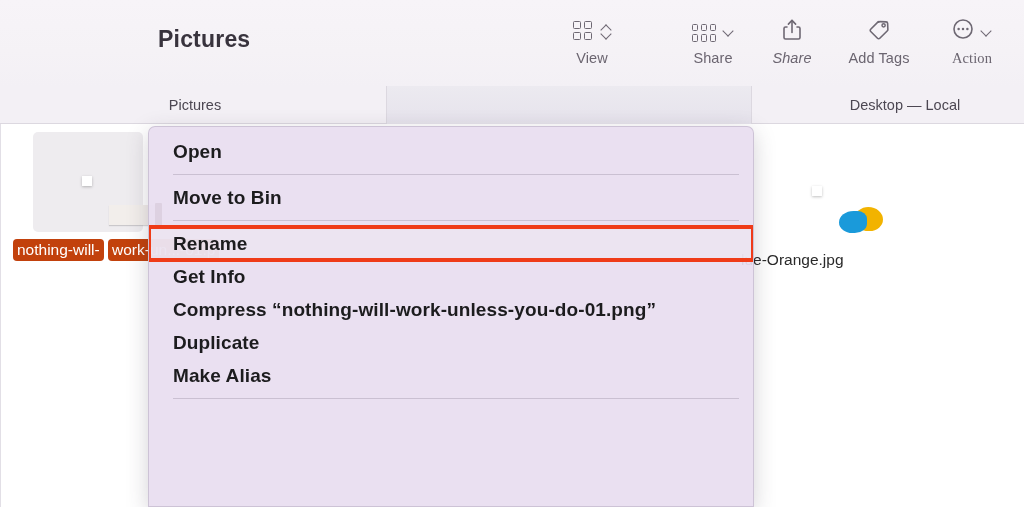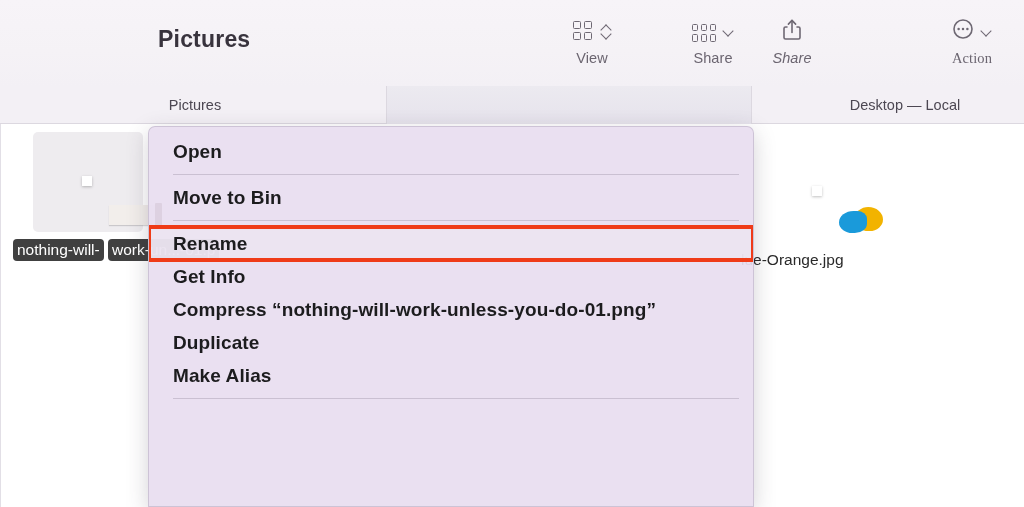--- a/index.html
+++ b/index.html
@@ -286,21 +286,21 @@
     font-size: 15.5px;
     line-height: 22px;
     color: #2a2a2a;
     white-space: nowrap;
   }
   .fname.selected {
     color: #ffffff;
   }
   .fname.selected .ln {
     display: inline-block;
-    background: #404040;
+    background: #c2410c;
     border-radius: 4px;
     padding: 0 4px;
   }
   .fname .ln { display: block; }
   #file-right .fname {
     text-align: left;
     margin-left: -2px;
   }
 
   
@@ -408,20 +408,31 @@
             <svg width="22" height="23" viewBox="0 0 22 23" fill="none">
               <path d="M6 9H4.5a1.5 1.5 0 0 0-1.5 1.5v9A1.5 1.5 0 0 0 4.5 21h13a1.5 1.5 0 0 0 1.5-1.5v-9A1.5 1.5 0 0 0 17.5 9H16" stroke="#6e6873" stroke-width="1.6" stroke-linecap="round"></path>
               <path d="M11 14.5V2.6" stroke="#6e6873" stroke-width="1.6" stroke-linecap="round"></path>
               <path d="M7.4 6.1 11 2.4l3.6 3.7" stroke="#6e6873" stroke-width="1.6" stroke-linecap="round" stroke-linejoin="round"></path>
             </svg>
           </span>
         </div>
         <div class="tool-caption tlabel">Share</div>
       </div>
 
+      <div class="tbtn" style="left:832px; width:94px;">
+        <div class="glyphrow">
+          <span>
+            <svg width="24" height="23" viewBox="0 0 24 23" fill="none">
+              <path d="M11.3 3.6 3.7 11.2a1.6 1.6 0 0 0 0 2.3l6.8 6.8a1.6 1.6 0 0 0 2.3 0l7.6-7.6a1.6 1.6 0 0 0 .47-1.2l-.26-6.1a1.6 1.6 0 0 0-1.53-1.53l-6.1-.26a1.6 1.6 0 0 0-1.2.47Z" stroke="#6e6873" stroke-width="1.6" stroke-linejoin="round"></path>
+              <circle cx="16.6" cy="7.3" r="1.6" stroke="#6e6873" stroke-width="1.5"></circle>
+            </svg>
+          </span>
+        </div>
+        <div class="tool-caption tlabel">Add Tags</div>
+      </div>
 
       <div class="tbtn" style="left:930px; width:84px;font-family:Liberation Serif, serif;">
         <div class="glyphrow">
           <span>
             <svg width="22" height="22" viewBox="0 0 22 22" fill="none">
               <circle cx="11" cy="11" r="9" stroke="#6e6873" stroke-width="1.6"></circle>
               <circle cx="6.6" cy="11" r="1.25" fill="#6e6873"></circle>
               <circle cx="11" cy="11" r="1.25" fill="#6e6873"></circle>
               <circle cx="15.4" cy="11" r="1.25" fill="#6e6873"></circle>
             </svg>

